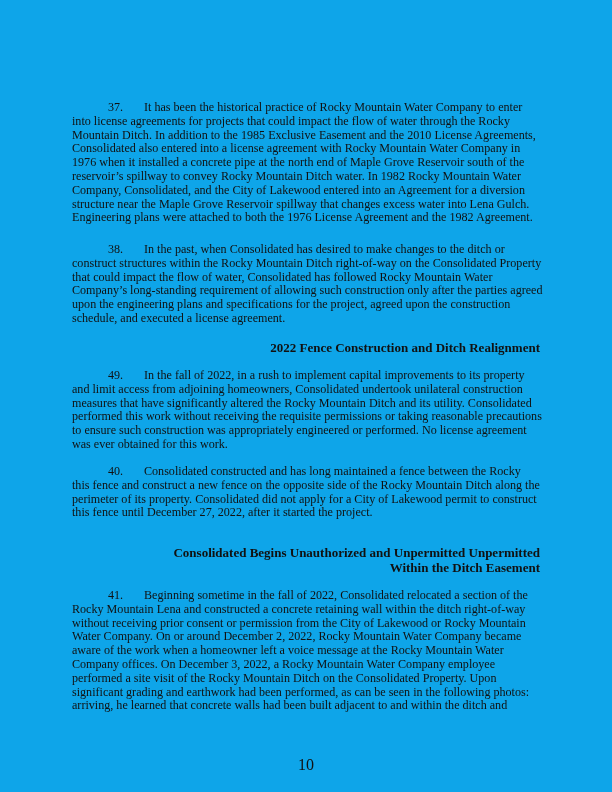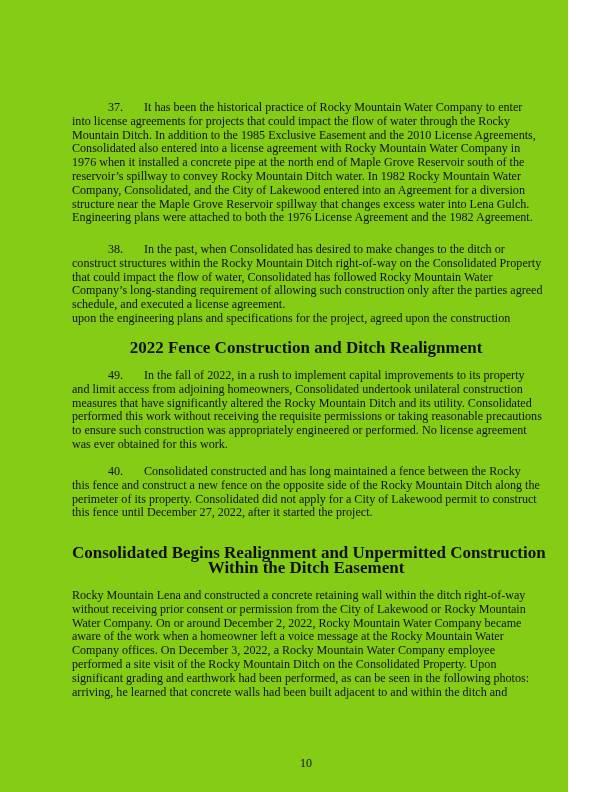--- a/index.html
+++ b/index.html
@@ -1,29 +1,29 @@
 <!DOCTYPE html>
 <html><head>
 <meta charset="utf-8">
 <style>
   html, body { margin: 0; padding: 0; background: #ffffff; }
   body { width: 612px; height: 792px; position: relative; overflow: hidden; }
   .page {
-    position: absolute; left: 0; top: 0; width: 568px; height: 792px; background: #84cc16;
+    position: absolute; left: 0; top: 0; width: 612px; height: 792px; background: #0ea5e9;
     font-family: "Liberation Serif", "DejaVu Serif", serif; color: #111;
   }
   .para { position: absolute; left: 72px; width: 470px; font-size: 12.1px; line-height: 13.8px; }
   .line { display: block; white-space: nowrap; }
   .first { padding-left: 36px; }
   .num { display: inline-block; width: 36px; }
   .heading {
-    position: absolute; left: 72px; width: 468px; text-align: center;
-    font-weight: bold; font-size: 17px; line-height: 15px;
+    position: absolute; left: 72px; width: 468px; text-align: right;
+    font-weight: bold; font-size: 13px; line-height: 15px;
   }
-  .pageno { position: absolute; left: 0; width: 612px; text-align: center; top: 756px; font-size: 12px; }
+  .pageno { position: absolute; left: 0; width: 612px; text-align: center; top: 756px; font-size: 16px; }
 </style>
 </head>
 <body>
 
 <div class="page">
 
   <div class="para" style="top:101px">
     <span class="line first"><span class="num">37.</span><span>It has been the historical practice of Rocky Mountain Water Company to enter</span></span>
     <span class="line">into license agreements for projects that could impact the flow of water through the Rocky</span>
     <span class="line">Mountain Ditch.  In addition to the 1985 Exclusive Easement and the 2010 License Agreements,</span>
@@ -33,22 +33,22 @@
     <span class="line">Company, Consolidated, and the City of Lakewood entered into an Agreement for a diversion</span>
     <span class="line">structure near the Maple Grove Reservoir spillway that changes excess water into Lena Gulch.</span>
     <span class="line">Engineering plans were attached to both the 1976 License Agreement and the 1982 Agreement.</span>
   </div>
 
   <div class="para" style="top:243px">
     <span class="line first"><span class="num">38.</span><span>In the past, when Consolidated has desired to make changes to the ditch or</span></span>
     <span class="line">construct structures within the Rocky Mountain Ditch right-of-way on the Consolidated Property</span>
     <span class="line">that could impact the flow of water, Consolidated has followed Rocky Mountain Water</span>
     <span class="line">Company’s long-standing requirement of allowing such construction only after the parties agreed</span>
+    <span class="line">upon the engineering plans and specifications for the project, agreed upon the construction</span>
     <span class="line">schedule, and executed a license agreement.</span>
-    <span class="line">upon the engineering plans and specifications for the project, agreed upon the construction</span>
   </div>
 
   <div class="heading" style="top:340px">2022 Fence Construction and Ditch Realignment</div>
 
   <div class="para" style="top:369px">
     <span class="line first"><span class="num">49.</span><span>In the fall of 2022, in a rush to implement capital improvements to its property</span></span>
     <span class="line">and limit access from adjoining homeowners, Consolidated undertook unilateral construction</span>
     <span class="line">measures that have significantly altered the Rocky Mountain Ditch and its utility.  Consolidated</span>
     <span class="line">performed this work without receiving the requisite permissions or taking reasonable precautions</span>
     <span class="line">to ensure such construction was appropriately engineered or performed. No license agreement</span>
@@ -56,25 +56,26 @@
   </div>
 
   <div class="para" style="top:465px">
     <span class="line first"><span class="num">40.</span><span>Consolidated constructed and has long maintained a fence between the Rocky</span></span>
     <span class="line">this fence and construct a new fence on the opposite side of the Rocky Mountain Ditch along the</span>
     <span class="line">perimeter of its property. Consolidated did not apply for a City of Lakewood permit to construct</span>
     <span class="line">this fence until December 27, 2022, after it started the project.</span>
   </div>
 
   <div class="heading" style="top:545px">
-    <span class="line">Consolidated Begins Realignment and Unpermitted Construction</span>
+    <span class="line">Consolidated Begins Unauthorized and Unpermitted Unpermitted</span>
     <span class="line">Within the Ditch Easement</span>
   </div>
 
   <div class="para" style="top:589px">
+    <span class="line first"><span class="num">41.</span><span>Beginning sometime in the fall of 2022, Consolidated relocated a section of the</span></span>
     <span class="line">Rocky Mountain Lena and constructed a concrete retaining wall within the ditch right-of-way</span>
     <span class="line">without receiving prior consent or permission from the City of Lakewood or Rocky Mountain</span>
     <span class="line">Water Company.  On or around December 2, 2022, Rocky Mountain Water Company became</span>
     <span class="line">aware of the work when a homeowner left a voice message at the Rocky Mountain Water</span>
     <span class="line">Company offices.  On December 3, 2022, a Rocky Mountain Water Company employee</span>
     <span class="line">performed a site visit of the Rocky Mountain Ditch on the Consolidated Property.  Upon</span>
     <span class="line">significant grading and earthwork had been performed, as can be seen in the following photos:</span>
     <span class="line">arriving, he learned that concrete walls had been built adjacent to and within the ditch and</span>
   </div>
 

